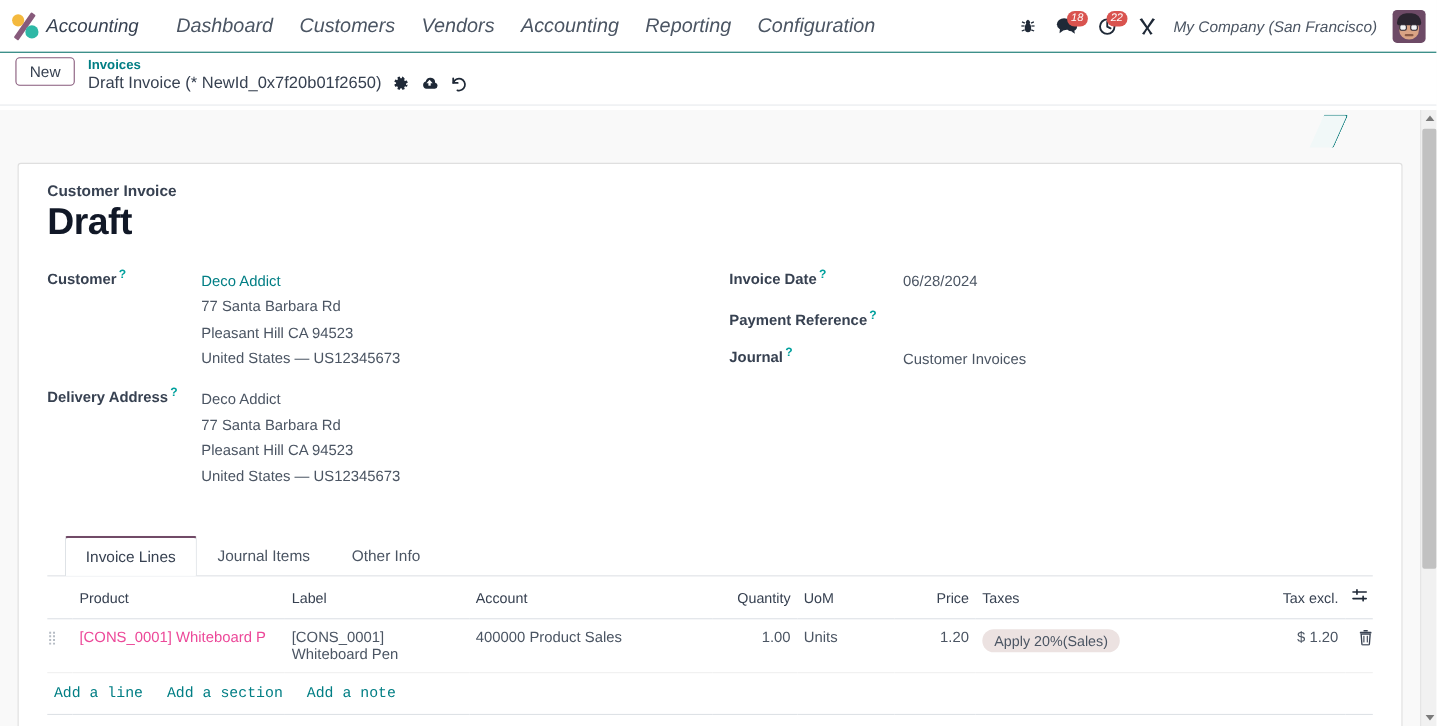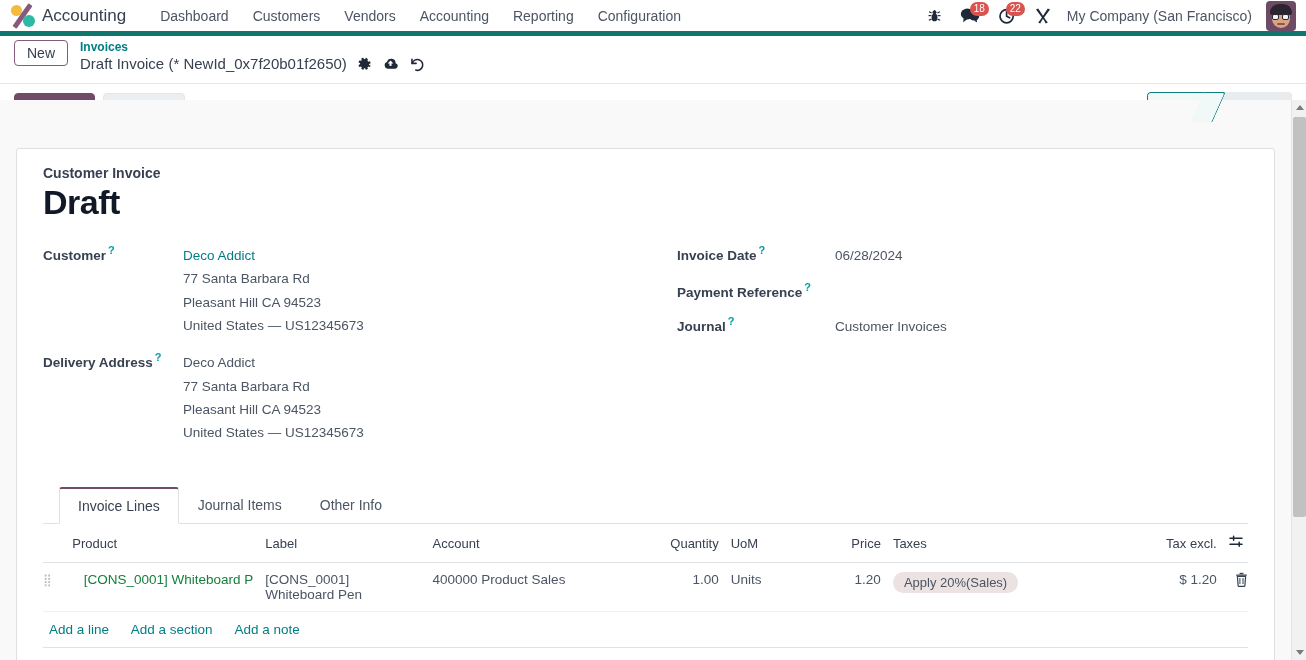--- a/index.html
+++ b/index.html
@@ -10,49 +10,50 @@
     overflow: hidden;
     font-family: "Liberation Sans", sans-serif;
     font-size: 13px;
     color: #374151;
     background: #ffffff;
   }
   .app { position: relative; width: 1306px; height: 660px; background: #f9f9f9; }
 
   
   .navbar {
-    height: 36px;
+    height: 48px;
     background: #ffffff;
     display: flex;
     align-items: center;
     padding: 0 10px 0 8px;
-    border-bottom: 5px solid #0f766e;
+    border-bottom: 1px solid #0f766e;
     position: relative;
     z-index: 20;
+    font-style: italic;
   }
   .brand-logo { width: 30px; height: 30px; position: relative; flex: 0 0 auto; margin-right: 4px; }
   .brand-logo .dot-y {
     position: absolute; left: 3px; top: 4px; width: 11px; height: 11px;
     border-radius: 50%; background: #f4b93e;
   }
   .brand-logo .dot-t {
     position: absolute; right: 3px; bottom: 4px; width: 12px; height: 12px;
     border-radius: 50%; background: #2eb8a6;
   }
   .brand-logo .slash {
     position: absolute; left: 12px; top: 1px; width: 5px; height: 28px;
     background: #875a7b; transform: rotate(35deg); border-radius: 1px;
   }
   .brand-name {
     font-size: 17px; color: #374151; font-weight: 400;
     margin-right: 22px; white-space: nowrap;
   }
   .menu-items { display: flex; align-items: center; gap: 0; }
   .menu-item {
-    font-size: 14px; color: #4b5563; padding: 6px 12px;
+    font-size: 18px; color: #4b5563; padding: 6px 12px;
     white-space: nowrap; cursor: pointer; border-radius: 3px;
   }
   .nav-right {
     margin-left: auto; display: flex; align-items: center; gap: 0;
   }
   .nav-icon {
     position: relative; padding: 0 9px; cursor: pointer;
     display: flex; align-items: center; color: #1f2937;
   }
   .nav-icon svg { display: block; }
@@ -152,21 +153,21 @@
   .sheet {
     background: #ffffff; border: 1px solid #dfdfdf; border-radius: 3px;
     margin: 48px 16px 0 16px;
     padding: 16px 26px 0 26px;
     position: relative;
     min-height: 560px;
   }
   .doc-subtitle { font-size: 14px; font-weight: 700; color: #374151; margin-bottom: 2px; }
   .doc-title { font-size: 34px; font-weight: 700; color: #111827; letter-spacing: -0.5px; margin: 2px 0 22px 0; }
 
-  .fields-grid { display: flex; gap: 14px; }
+  .fields-grid { display: flex; gap: 0; }
   .col-left { width: 620px; flex: 0 0 auto; }
   .col-right { flex: 1 1 auto; padding-left: 0px; }
 
   .fld-row { display: flex; align-items: flex-start; margin-bottom: 14px; }
   .fld-label {
     font-weight: 700; color: #374151; font-size: 13.5px;
     width: 140px; flex: 0 0 auto; white-space: nowrap;
   }
   .fld-label.wide { width: 158px; }
   .q { color: #00a09d; font-size: 11px; vertical-align: super; margin-left: 2px; cursor: help; }
@@ -200,42 +201,43 @@
   .lines-table thead th.num { text-align: right; }
   .lines-table tbody td {
     font-size: 13.5px; color: #4b5563; padding: 9px 6px;
     border-bottom: 1px solid #f0f0f0; vertical-align: top;
   }
   .lines-table tbody td.num { text-align: right; white-space: nowrap; }
   .th-handle, .td-handle { width: 26px; padding-left: 0 !important; padding-right: 0 !important; }
   .drag-handle { color: #b6bcc4; font-size: 12px; letter-spacing: -1px; line-height: 1; cursor: grab; user-select: none; }
   .col-product { width: 195px; max-width: 195px; overflow: hidden; }
   .cell-product {
-    color: #15803d; white-space: nowrap; overflow: hidden;
-    text-overflow: clip; display: block; max-width: 183px; cursor: pointer; text-align: right;
+    color: #ec4899; white-space: nowrap; overflow: hidden;
+    text-overflow: clip; display: block; max-width: 183px; cursor: pointer;
   }
   .col-label { width: 180px; }
   .col-account { width: 250px; }
   .col-qty { width: 80px; }
   .col-uom { width: 96px; }
   .col-price { width: 80px; }
   .col-taxes { width: 250px; }
   .col-subtotal { width: 110px; }
   .tax-badge {
     display: inline-block; background: #ece2e1; color: #4b5563;
     border-radius: 11px; padding: 3px 11px; font-size: 13px; white-space: nowrap;
   }
   .td-trash { width: 26px; text-align: right; padding-right: 0 !important; }
   .trash-ico { color: #374151; cursor: pointer; }
   .opt-ico { color: #374151; cursor: pointer; vertical-align: middle; }
 
   .add-row td { border-bottom: 1px solid #dee2e6 !important; padding: 10px 6px !important; }
   .add-link {
     color: #017e84; font-size: 13.5px; cursor: pointer; margin-right: 18px;
     display: inline-block;
+    font-family: Liberation Mono, monospace;
   }
 
   
   .scrollbar {
     position: absolute; right: 0; top: 100px; width: 15px; bottom: 0;
     background: #f1f1f1; border-left: 1px solid #e4e4e4;
   }
   .sb-arrow {
     width: 15px; height: 15px; display: flex; align-items: center; justify-content: center;
     cursor: pointer;

